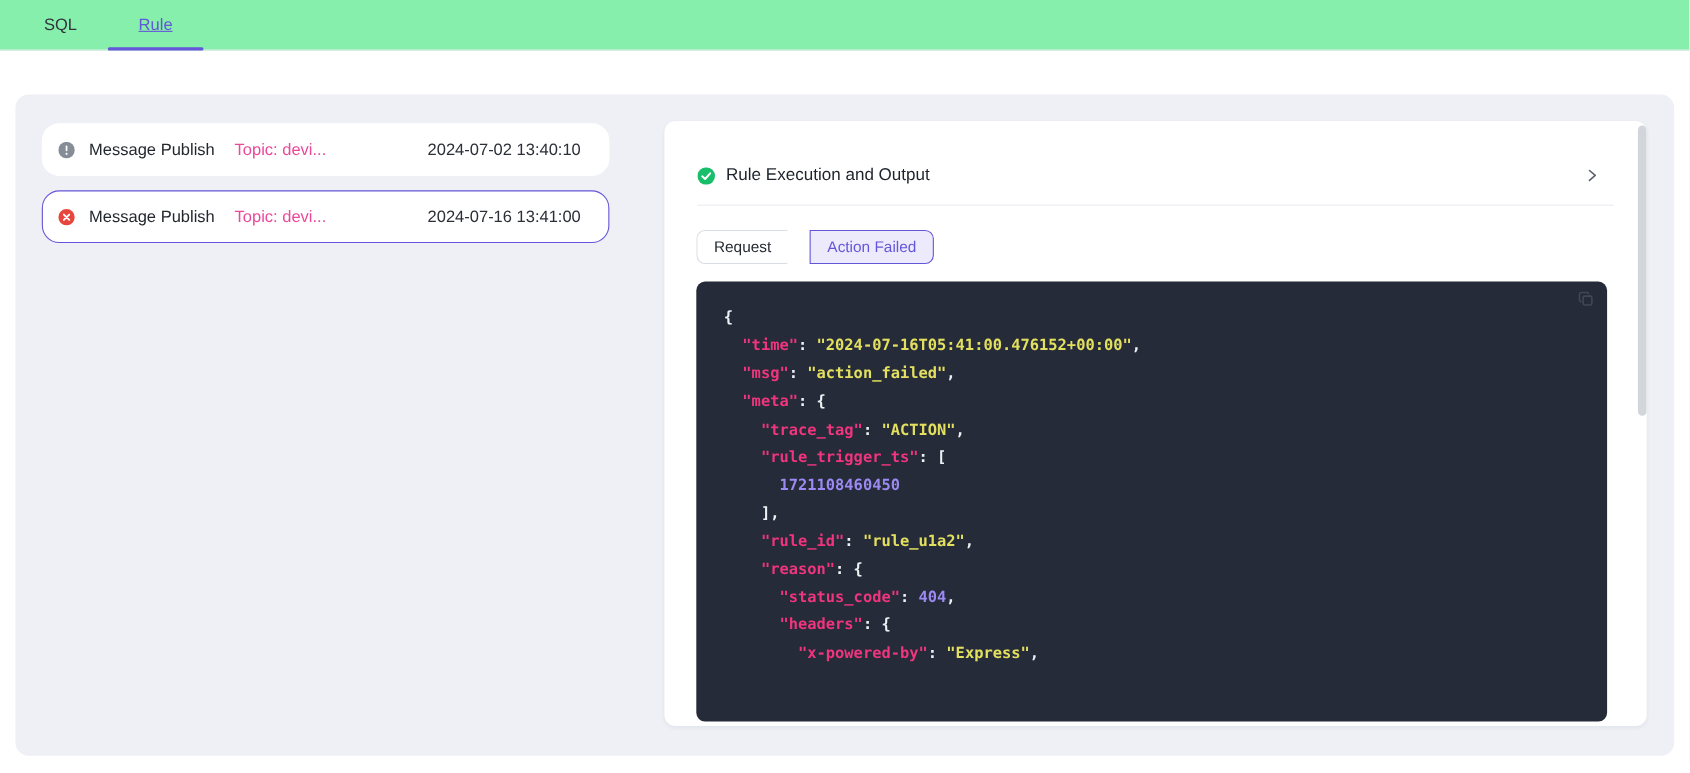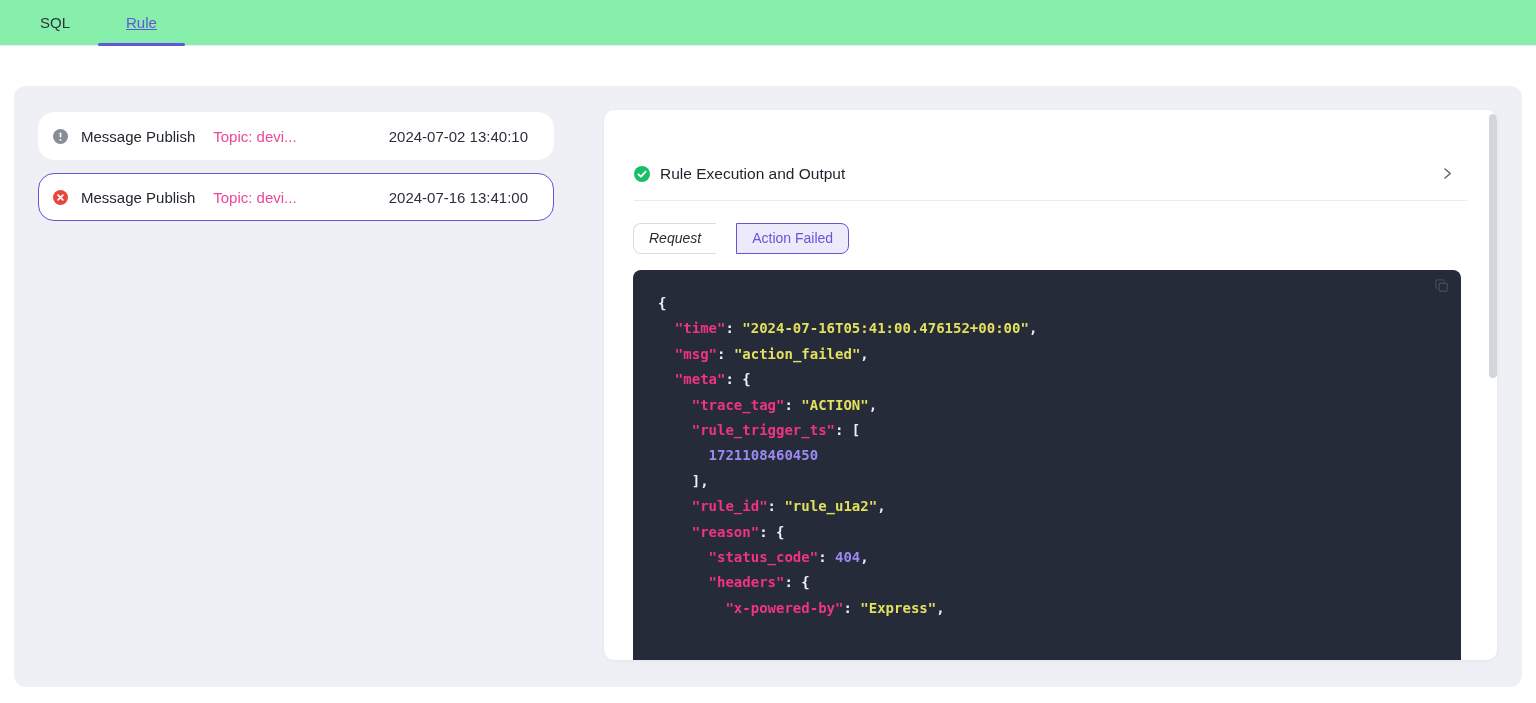--- a/index.html
+++ b/index.html
@@ -52,37 +52,37 @@
   }
   .event-card.selected{border:1.5px solid var(--accent);}
   .status-dot{width:15px;height:15px;flex:0 0 15px;display:block;}
   .ev-title{margin-left:13px;color:#23272e;}
   .ev-topic{margin-left:18px;color:#ec4899;}
   .ev-time{margin-left:auto;color:#2b2f38;}
   
   .detail-panel{
     position:absolute;left:590px;top:24px;width:893px;height:550px;
     background:#fff;border-radius:10px;overflow:hidden;
-    box-shadow:0 1px 4px rgba(20,25,50,.05);padding-top:37px;
+    box-shadow:0 1px 4px rgba(20,25,50,.05);padding-top:23px;
   }
   .section-row{
     display:flex;align-items:center;height:54px;margin:0 30px;
     border-bottom:1px solid var(--divider);cursor:pointer;
   }
   .section-row + .section-row{height:58px;}
   .section-icon{width:16px;height:16px;flex:0 0 16px;}
   .section-title{margin-left:10px;font-size:15.5px;color:#1d232c;}
   .chevron{margin-left:auto;margin-right:12px;display:flex;align-items:center;}
   
   .result-tabs{display:inline-flex;margin:22px 0 0 29px;}
   .seg-btn{
     font-family:inherit;font-size:14px;padding:5px 15px;line-height:19px;
     background:#fff;border:1px solid #d8dce3;color:#262b33;cursor:pointer;
   }
-  .seg-btn:first-child{border-radius:8px 0 0 8px;border-right:none;font-style:italic;}
+  .seg-btn:first-child{border-radius:8px 0 0 8px;border-right:none;}
   .seg-btn:last-child{border-radius:0 8px 8px 0;margin-left:20px;}
   .seg-btn.active{
     background:var(--accent-soft);border:1px solid var(--accent);color:var(--accent);
   }
   
   .code-block{
     position:relative;margin:16px 0 0 29px;width:828px;height:400px;
     background:var(--code-bg);border-radius:8px;padding:21px 20px 20px 25px;
     overflow:hidden;
   }

